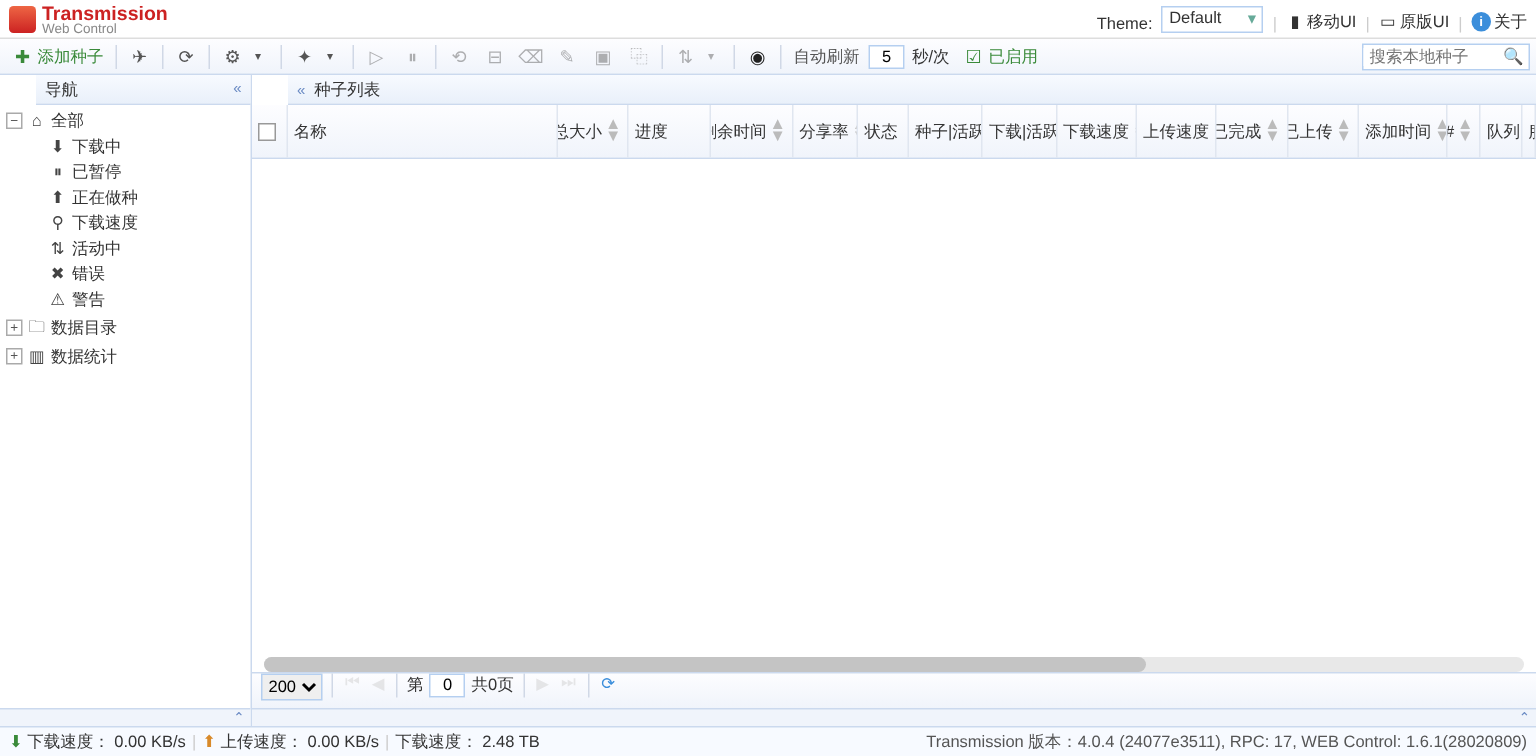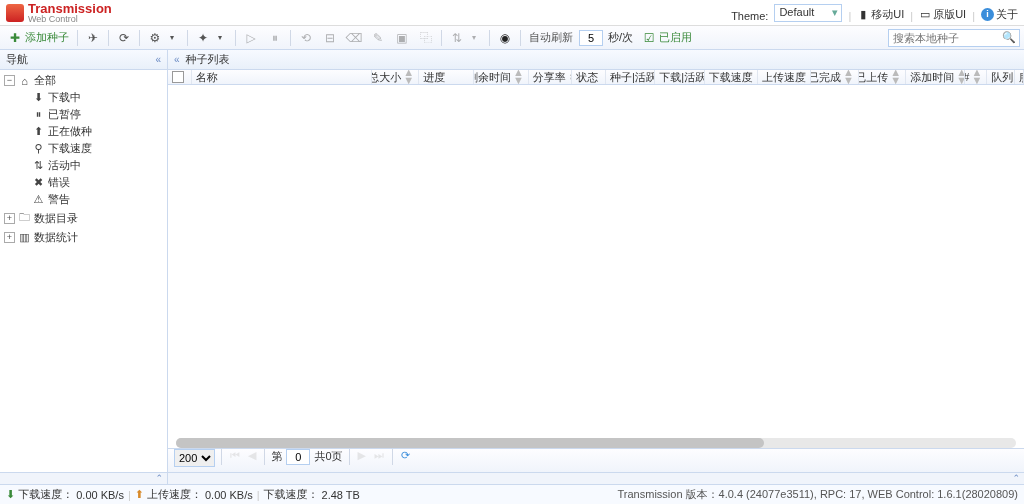--- a/index.html
+++ b/index.html
@@ -17,36 +17,36 @@
 .hlink { display: flex; align-items: center; gap: 2px; color: #333; cursor: pointer; }
 .hlink .ico { width: 12px; height: 12px; display: inline-flex; align-items: center; justify-content: center; }
 .sep { color: #ccc; }
 .toolbar { display: flex; align-items: center; gap: 2px; height: 24px; padding: 0 4px; border-bottom: 1px solid #cbd9ee; background: linear-gradient(#fdfdff, #f0f4fb); }
 .tbtn { display: inline-flex; align-items: center; gap: 3px; padding: 2px 4px; cursor: pointer; border-radius: 2px; color: #555; }
 .tbtn .ti { width: 14px; height: 14px; display: inline-flex; align-items: center; justify-content: center; font-size: 12px; }
 .green { color: #3a8a3a; }
 .vline { width: 1px; height: 16px; background: #d0d8e6; margin: 0 2px; }
 .disabled { opacity: 0.45; }
 .refresh-input { width: 24px; border: 1px solid #b5cff0; text-align: center; height: 16px; }
-.search-box { margin-left: auto; display: flex; align-items: center; border: 1px solid #b5cff0; background: #fff; height: 18px; width: 132px; }
+.search-box { margin-left: auto; display: flex; align-items: center; border: 1px solid #b5cff0; background: #fff; height: 18px; width: 112px; }
 .search-box input { border: 0; outline: 0; width: 100%; padding: 0 4px; color: #999; font-size: 11px; }
 .search-box .si { padding: 0 3px; color: #999; }
 .main { flex: 1; display: flex; min-height: 0; }
 .sidebar { width: 168px; border-right: 1px solid #cbd9ee; display: flex; flex-direction: column; }
-.panel-title { background: linear-gradient(#f7faff,#e9f0fa); border-bottom: 1px solid #cbd9ee; padding: 3px 6px; display: flex; align-items: center; justify-content: space-between; height: 20px; }
+.panel-title { background: linear-gradient(#f7faff,#e9f0fa); border-bottom: 1px solid #cbd9ee; padding: 3px 6px; display: flex; align-items: center; justify-content: space-between; height: 20px; margin-left: 24px; }
 .collapse-arrow { color: #6b8bc4; font-size: 10px; cursor: pointer; }
 .tree { flex: 1; overflow: auto; padding: 2px 0; }
 .tree-item { display: flex; align-items: center; gap: 3px; padding: 1px 4px; cursor: pointer; white-space: nowrap; }
 .tree-item .exp { width: 11px; height: 11px; border: 1px solid #aaa; display: inline-flex; align-items: center; justify-content: center; font-size: 9px; line-height: 1; color: #555; background: #fff; }
 .tree-item .noexp { width: 11px; }
 .tree-item .ticon { width: 13px; text-align: center; color: #444; font-size: 11px; }
 .indent1 { padding-left: 18px; }
 .tree-bottom { height: 12px; background: #f0f4fb; border-top: 1px solid #cbd9ee; text-align: right; padding-right: 4px; color: #6b8bc4; font-size: 9px; }
 .content { flex: 1; display: flex; flex-direction: column; min-width: 0; }
-.grid-head { display: flex; border-bottom: 1px solid #cbd9ee; background: linear-gradient(#fdfdff,#f0f4fb); height: 15px; align-items: flex-end; }
+.grid-head { display: flex; border-bottom: 1px solid #cbd9ee; background: linear-gradient(#fdfdff,#f0f4fb); height: 36px; align-items: flex-end; }
 .grid-head .cell { border-right: 1px solid #e0e6f0; padding: 0 4px; display: flex; align-items: center; gap: 2px; height: 100%; white-space: nowrap; overflow: hidden; font-size: 11px; }
 .sorter { color: #bbb; font-size: 8px; line-height: 0.7; display: inline-flex; flex-direction: column; }
 .chk { width: 12px; height: 12px; border: 1px solid #999; background: #fff; }
 .grid-body { flex: 1; background: #fff; overflow: hidden; position: relative; }
 .hscroll { position: absolute; bottom: 0; left: 8px; right: 8px; height: 10px; background: #e8e8e8; border-radius: 5px; }
 .hscroll-thumb { position: absolute; left: 0; width: 70%; height: 100%; background: #c4c4c4; border-radius: 5px; }
 .pager { height: 24px; border-top: 1px solid #cbd9ee; background: linear-gradient(#fdfdff,#f0f4fb); display: flex; align-items: flex-start; padding: 0 6px; gap: 4px; }
 .pager select { border: 1px solid #b5cff0; height: 18px; }
 .pager .pbtn { color: #6b8bc4; cursor: pointer; padding: 0 2px; }
 .pager .pbtn.disabled { color: #ccc; }

